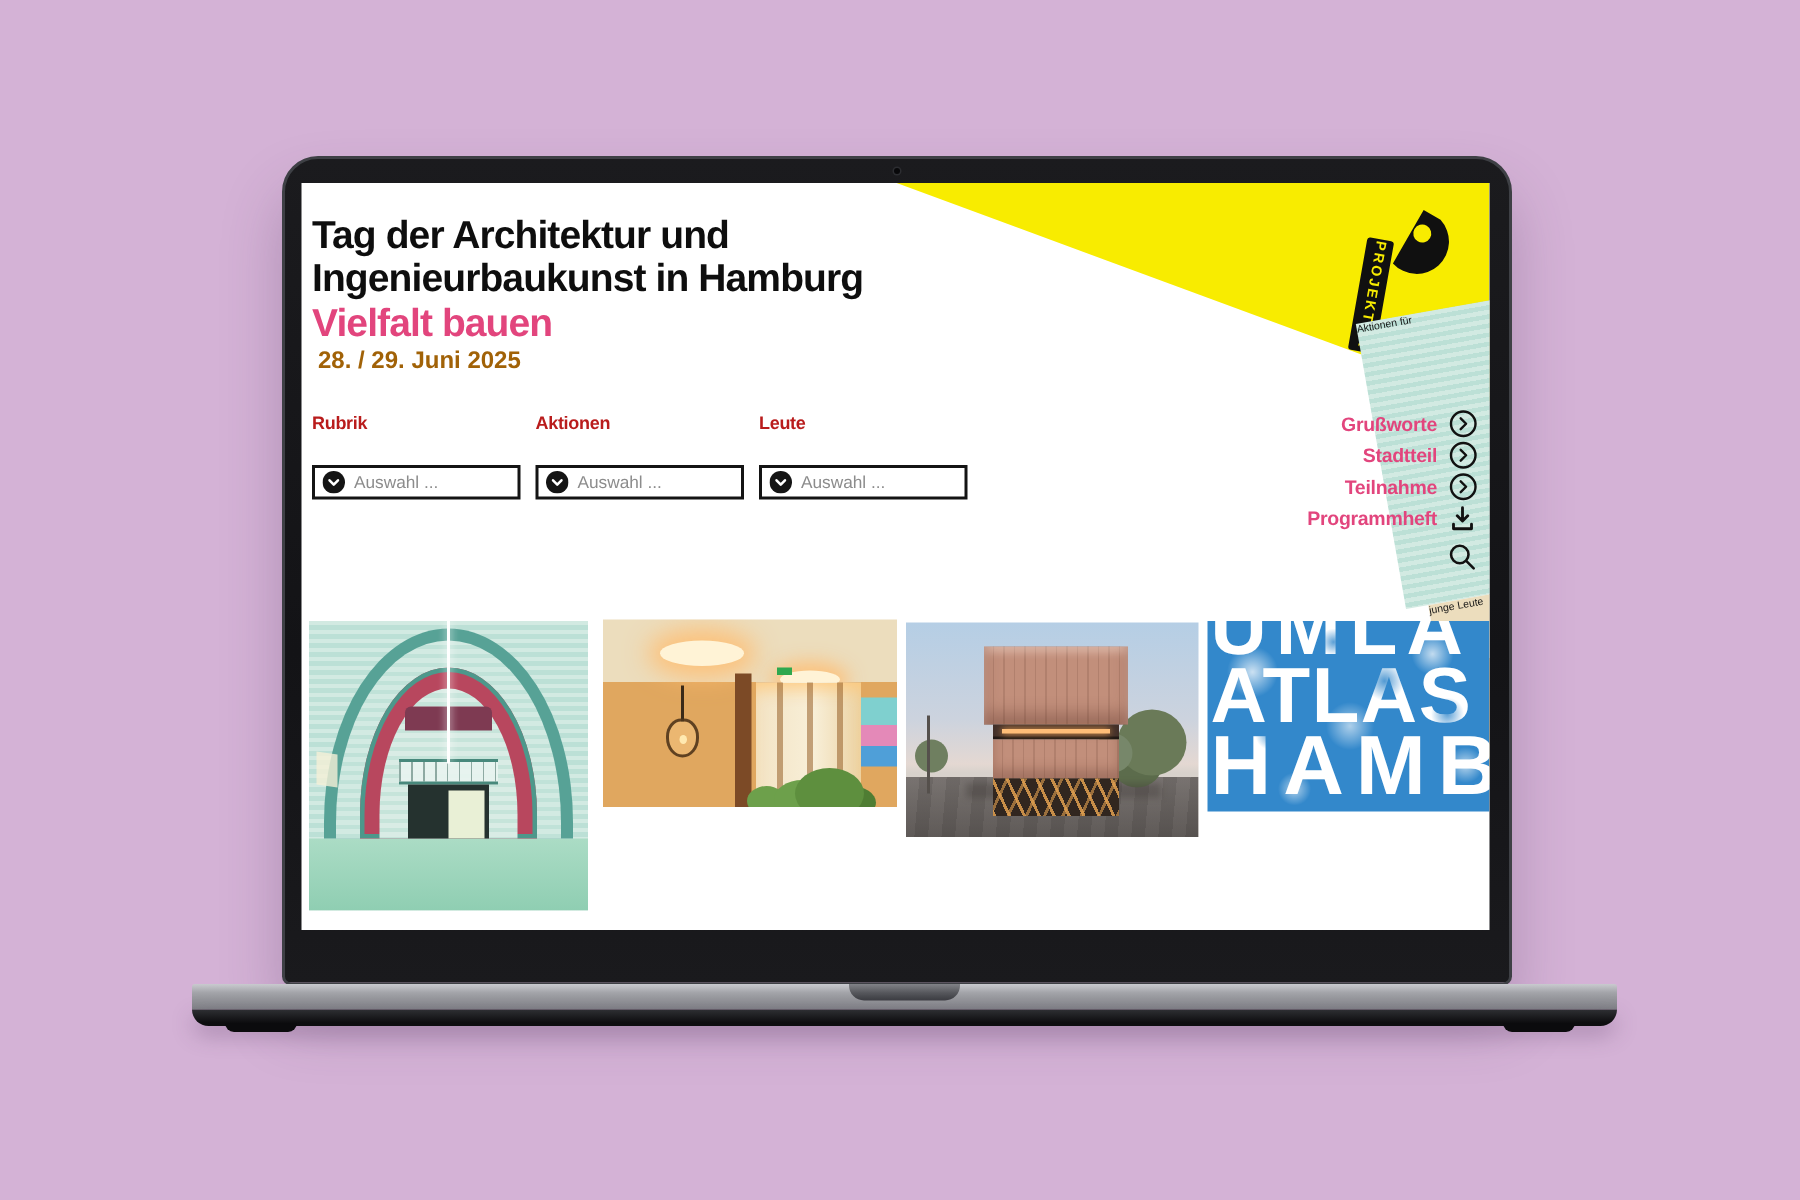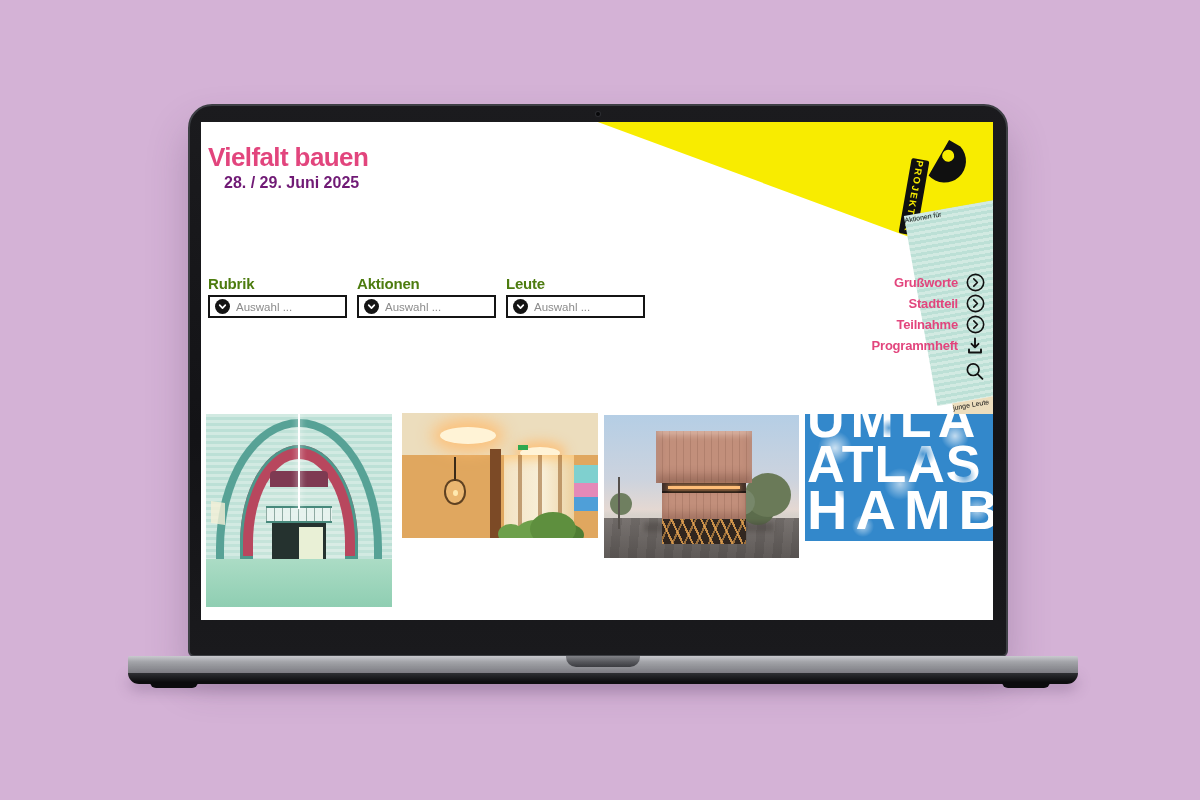--- a/index.html
+++ b/index.html
@@ -37,25 +37,25 @@
   .logo-bar span{writing-mode:vertical-rl;text-orientation:mixed;color:#f8ec00;font-weight:bold;
                  font-size:9.5px;letter-spacing:1.6px;}
   .logo-p{position:absolute;left:33px;top:-2px;width:48px;height:48px;transform:rotate(30deg);}
   .logo-tagline{position:absolute;left:40px;top:64px;width:64px;transform:rotate(-10deg);
                 font-size:7px;line-height:9px;color:#141414;}
   .logo-tagline .t2{margin-left:15px;}
 
   .site-header{position:absolute;left:7px;top:20px;}
   .site-header h1{margin:0;font-size:26px;line-height:29px;letter-spacing:-.6px;color:#0e0e0e;white-space:pre-line;}
   .site-header h2{margin:1px 0 0 0;font-size:26px;line-height:28px;letter-spacing:-.6px;color:#e2457d;}
-  .site-header .date{margin:3px 0 0 16px;font-size:16px;font-weight:bold;color:#701a75;}
+  .site-header .date{margin:3px 0 0 4px;font-size:16px;font-weight:bold;color:#a16207;}
 
   .filters{position:absolute;left:7px;top:153px;display:flex;gap:10px;}
   .filter{width:139px;}
-  .filter-label{font-size:15px;font-weight:bold;color:#4d7c0f;margin-bottom:3px;letter-spacing:-.2px;}
+  .filter-label{font-size:12px;font-weight:bold;color:#b91c1c;margin-bottom:21px;letter-spacing:-.2px;}
   .filter-box{height:23px;border:2px solid #141414;display:flex;align-items:center;gap:6px;
               padding:0 5px;background:#fff;cursor:pointer;}
   .filter-box svg{flex:0 0 auto;display:block;}
   .filter-value{font-size:11.5px;color:#8c8c8c;}
 
   .nav{position:absolute;right:8px;top:150px;display:flex;flex-direction:column;align-items:flex-end;gap:0;}
   .nav-row{display:flex;align-items:center;gap:7px;height:21px;cursor:pointer;}
   .nav-label{color:#e2457d;font-weight:bold;font-size:13px;letter-spacing:-.2px;}
   .nav-icon{width:20px;height:20px;display:flex;align-items:center;justify-content:center;}
   .search-row{margin-top:3px;height:24px;}
@@ -174,20 +174,22 @@
         <div class="logo-bar">
           <span>PROJEKTOR</span>
         </div>
         <div class="logo-tagline">
           <div class="t1">Aktionen für</div>
           <div class="t2">junge Leute</div>
         </div>
       </div>
 
       <div class="site-header">
+        <h1>Tag der Architektur und
+Ingenieurbaukunst in Hamburg</h1>
         <h2>Vielfalt bauen</h2>
         <p class="date">28. / 29. Juni 2025</p>
       </div>
 
       <div class="filters">
         <div class="filter">
           <div class="filter-label">Rubrik</div>
           <div class="filter-box">
             <svg width="15" height="15" viewBox="0 0 16 16">
                 <circle cx="8" cy="8" r="8" fill="#141414"></circle>

